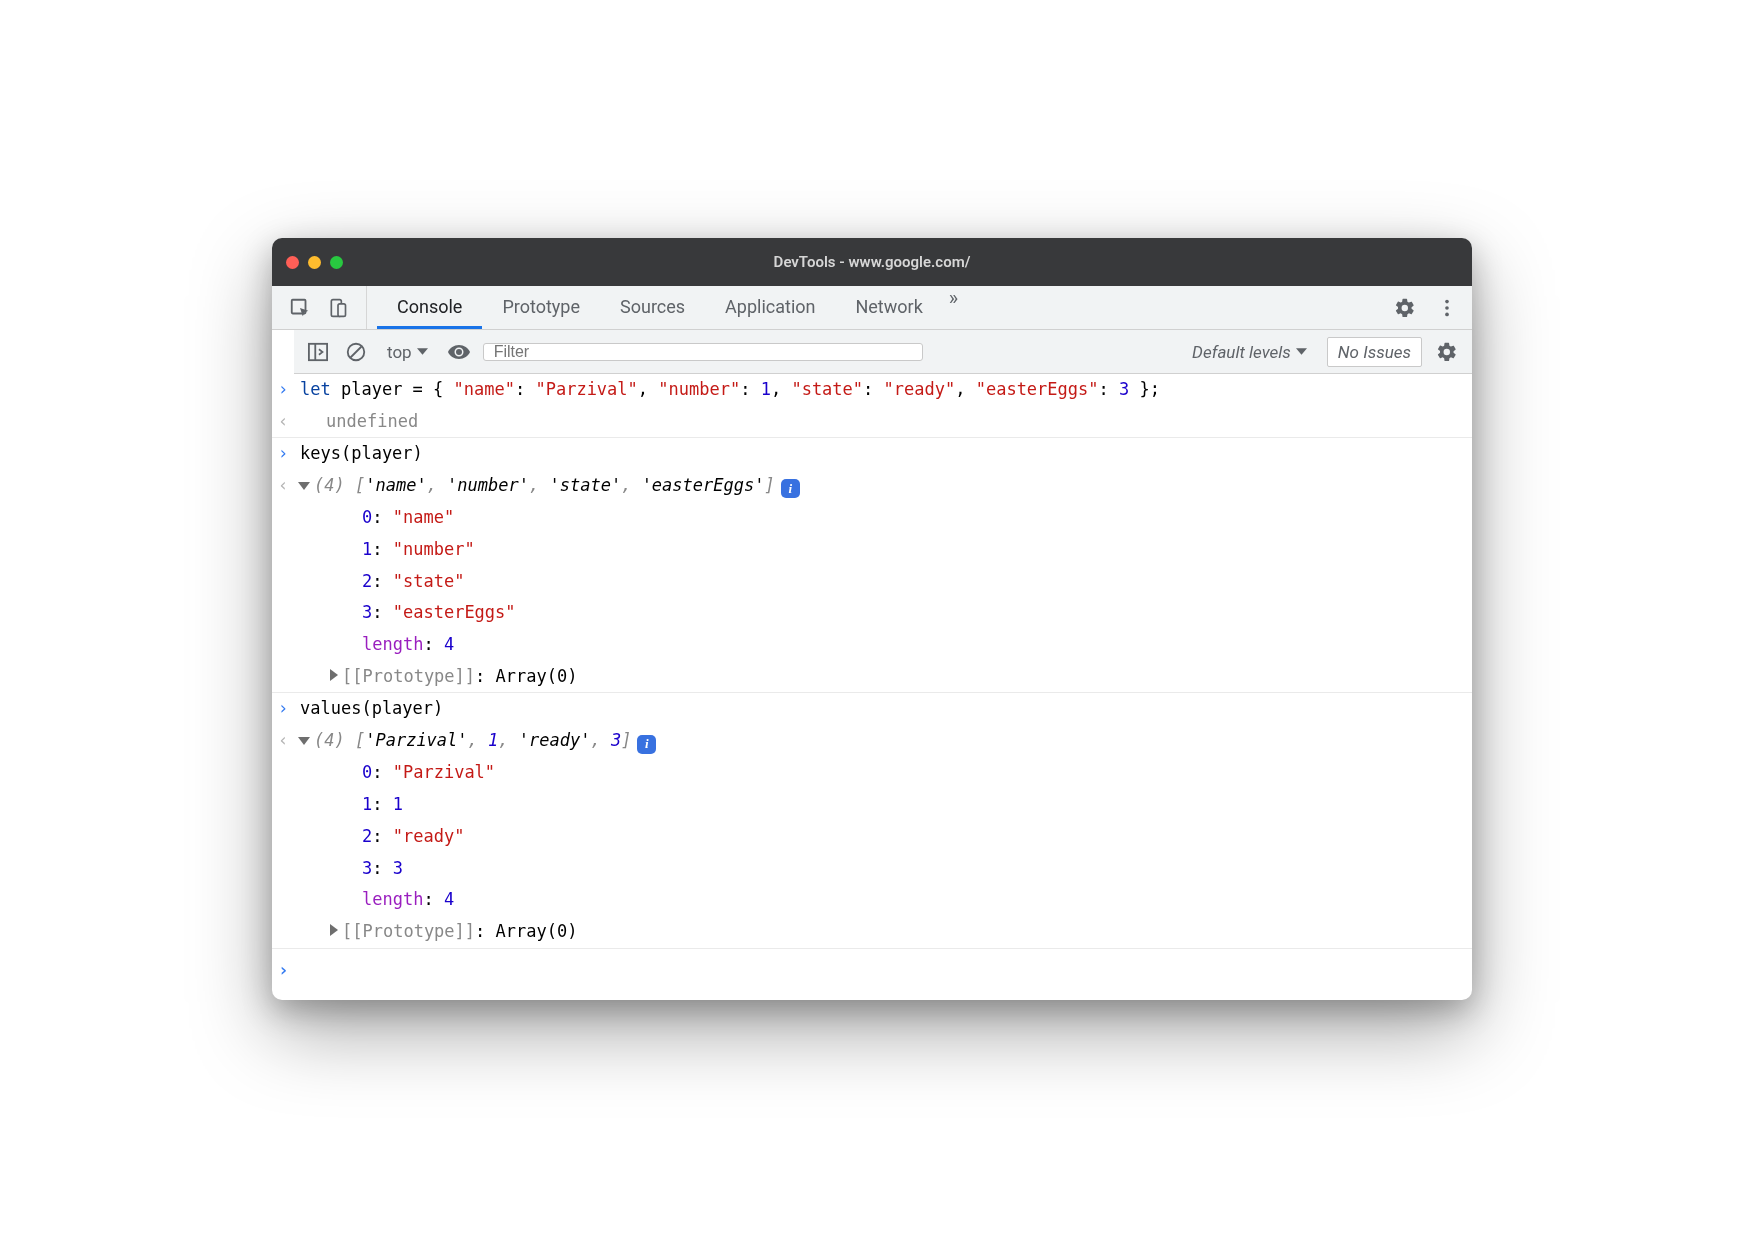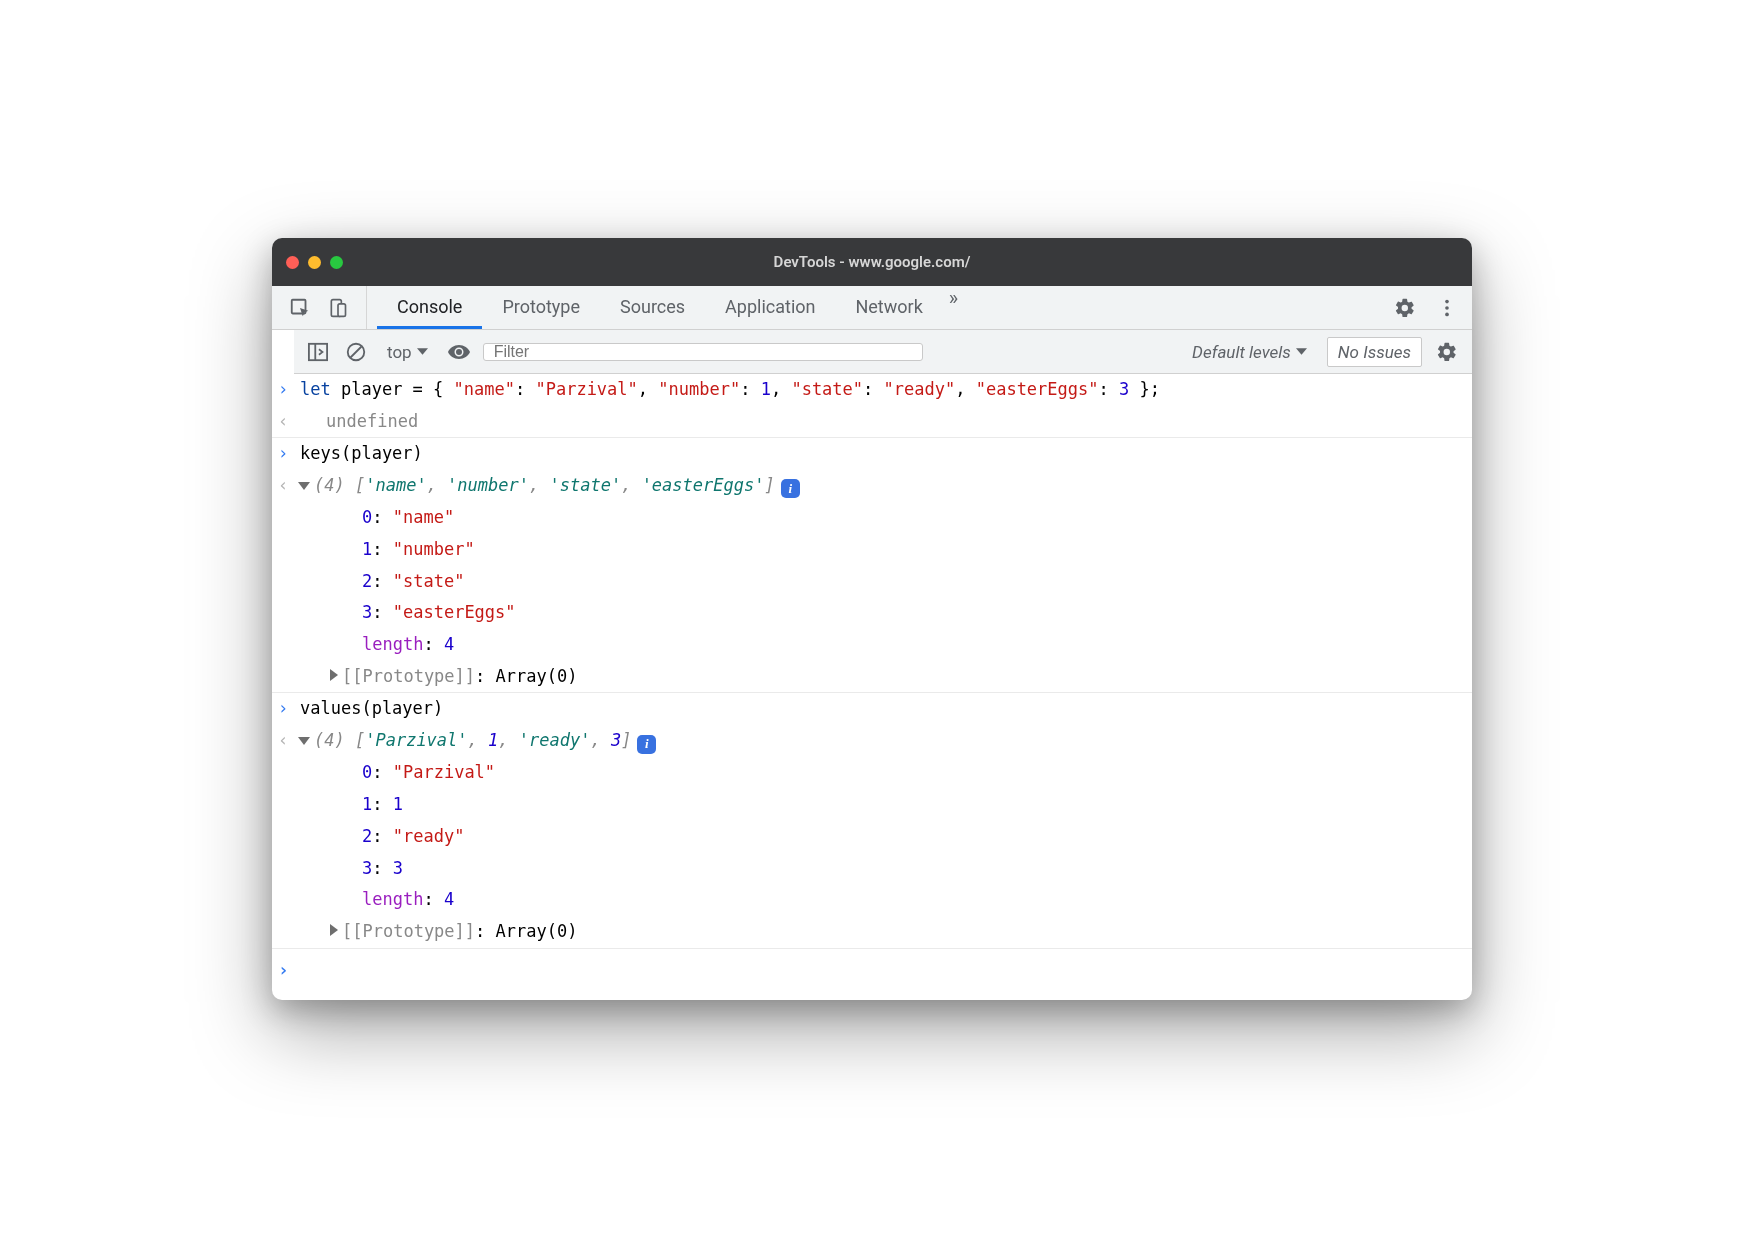--- a/index.html
+++ b/index.html
@@ -101,21 +101,21 @@
     .gutter.input { color: #367cf1; }
     .gutter.result { color: #b5b5b5; }
     .rowbody { flex: 1; white-space: pre; }
 
     .kw { color: #0842a0; }
     .str { color: #c41a16; }
     .num, .idx { color: #1a01cc; }
     .dim { color: #888; }
     .undef { color: #888; margin-left: 26px; }
     .itnum { color: #1a01cc; font-style: italic; }
-    .itstr { color: #0f766e; font-style: italic; }
+    .itstr { color: #000000; font-style: italic; }
     .itdim { color: #888; font-style: italic; }
     .purp { color: #9a1fbf; }
 
     .caret { display: inline-block; width: 0; height: 0; margin: 0 4px 0 -2px; vertical-align: 1px; }
     .caret.down { border-left: 6px solid transparent; border-right: 6px solid transparent; border-top: 8px solid #6e6e6e; }
     .caret.right { border-top: 6px solid transparent; border-bottom: 6px solid transparent; border-left: 8px solid #6e6e6e; }
 
     .info-badge {
       display: inline-flex; align-items: center; justify-content: center;
       width: 19px; height: 19px;

